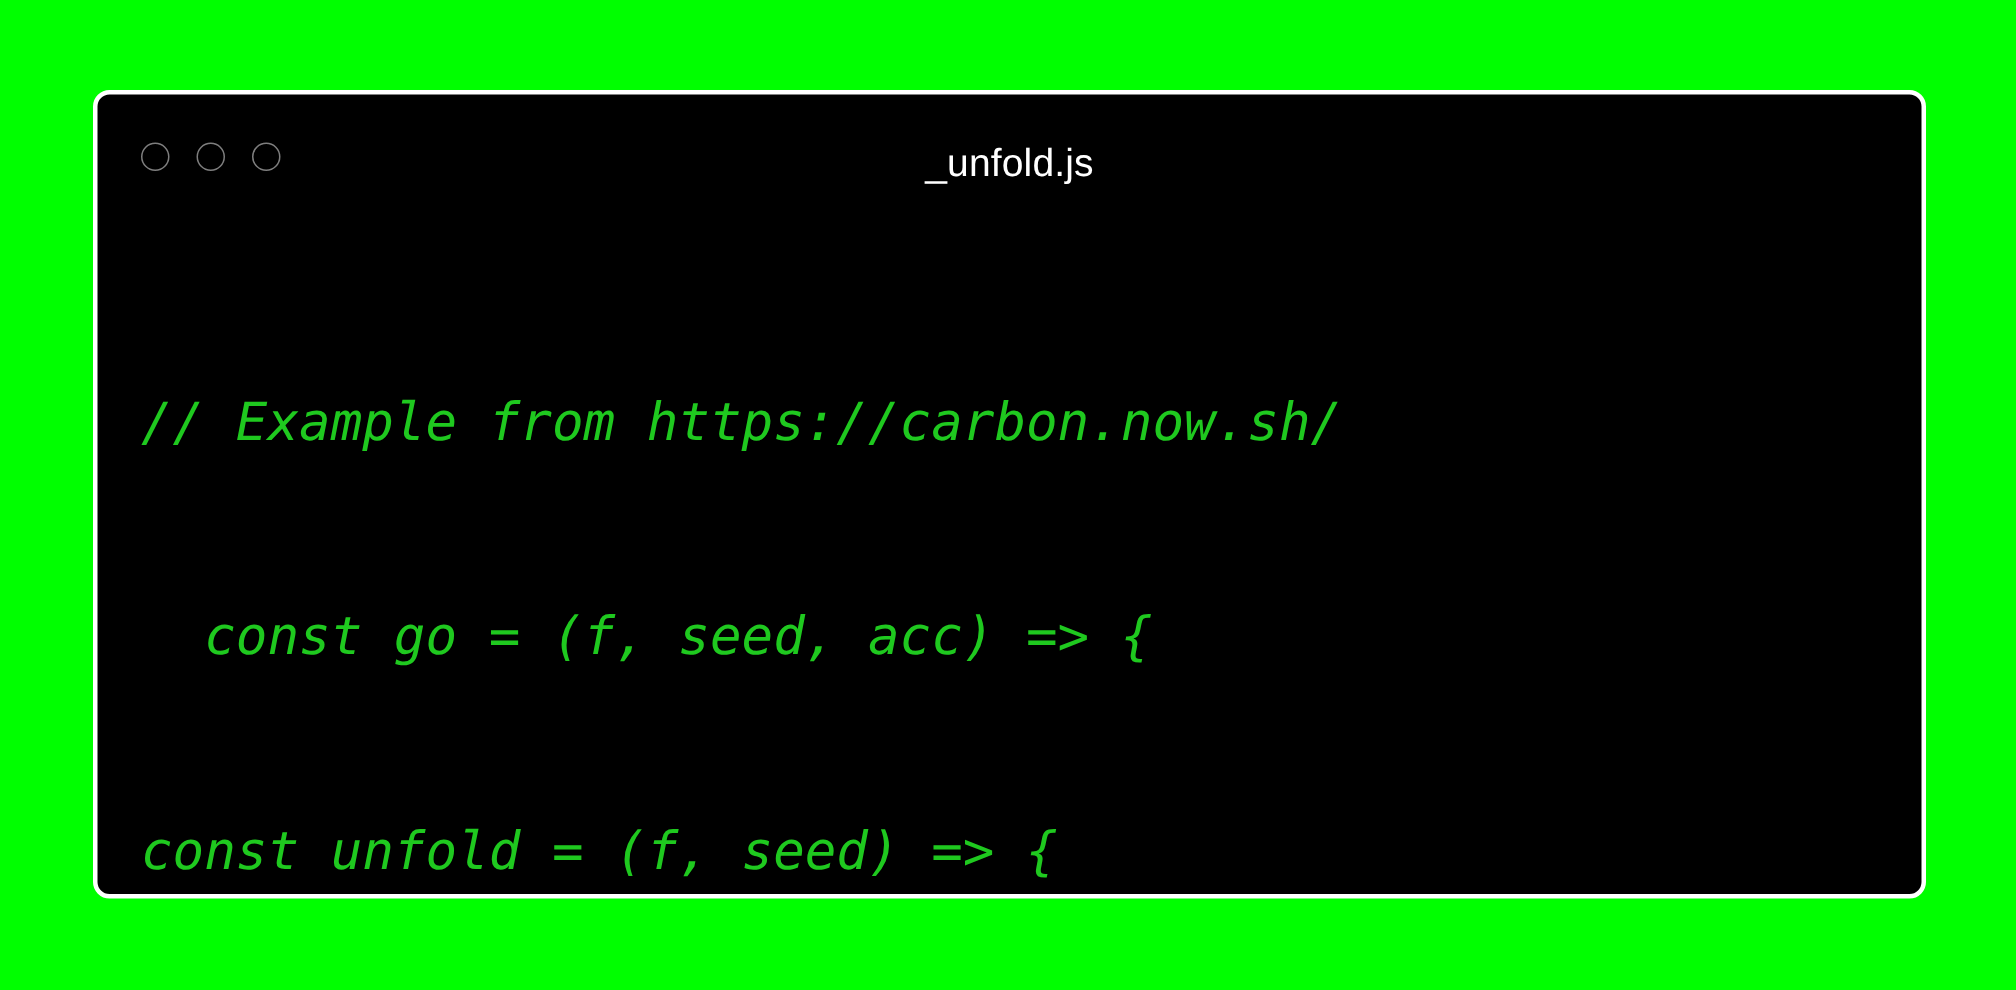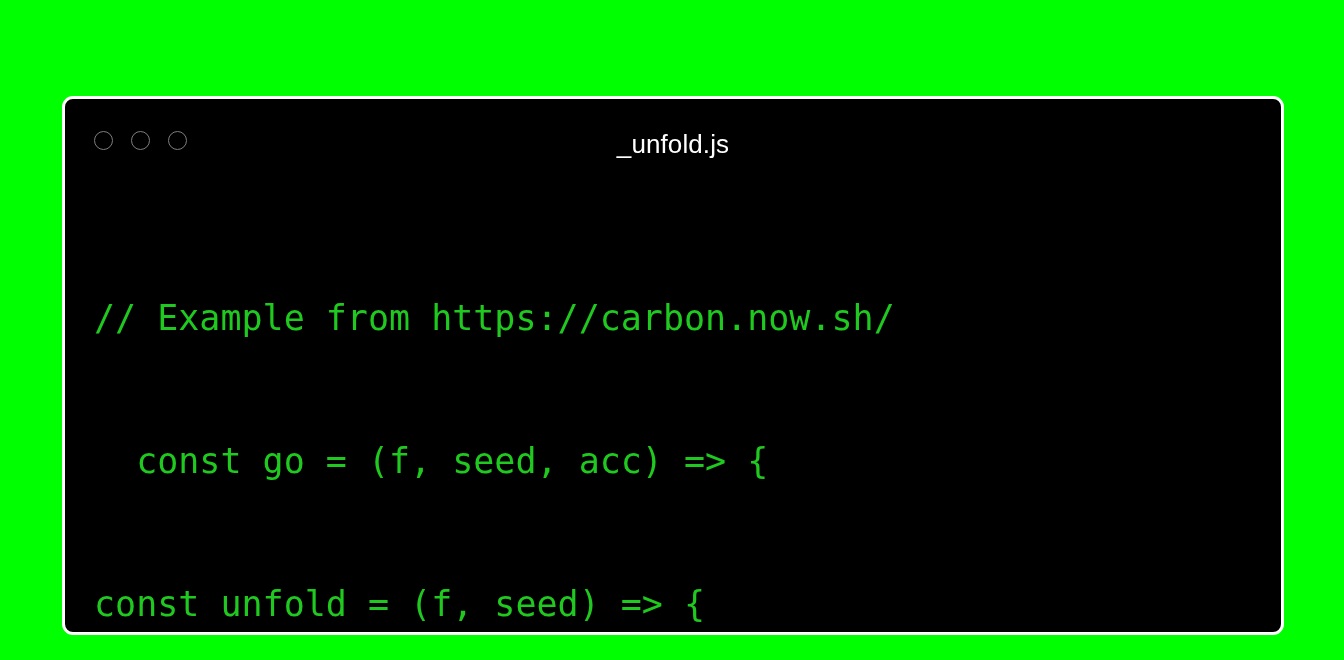--- a/index.html
+++ b/index.html
@@ -74,28 +74,29 @@
     font-family: "DejaVu Sans Mono", monospace;
     font-size: 35px;
     line-height: 47.8px;
     color: #1fc91f;
     white-space: pre;
     letter-spacing: 0px;
   }
   .code-line {
     white-space: pre;
     min-height: 47.8px;
+    font-style: italic;
   }
 </style>
 </head>
 <body>
 
 <div id="canvas" style="background: rgb(0, 255, 0);">
 
-  <div id="window" style="background: rgb(0, 0, 0); border-color: rgb(255, 255, 255); margin-top: 36px;">
+  <div id="window" style="background: rgb(0, 0, 0); border-color: rgb(255, 255, 255);">
 
     <div id="titlebar">
 
       <div id="dots">
         <span class="dot" style="border-color: rgb(126, 126, 126);"></span>
         <span class="dot" style="border-color: rgb(126, 126, 126);"></span>
         <span class="dot" style="border-color: rgb(126, 126, 126);"></span>
       </div>
 
       <div id="window-title">_unfold.js</div>

